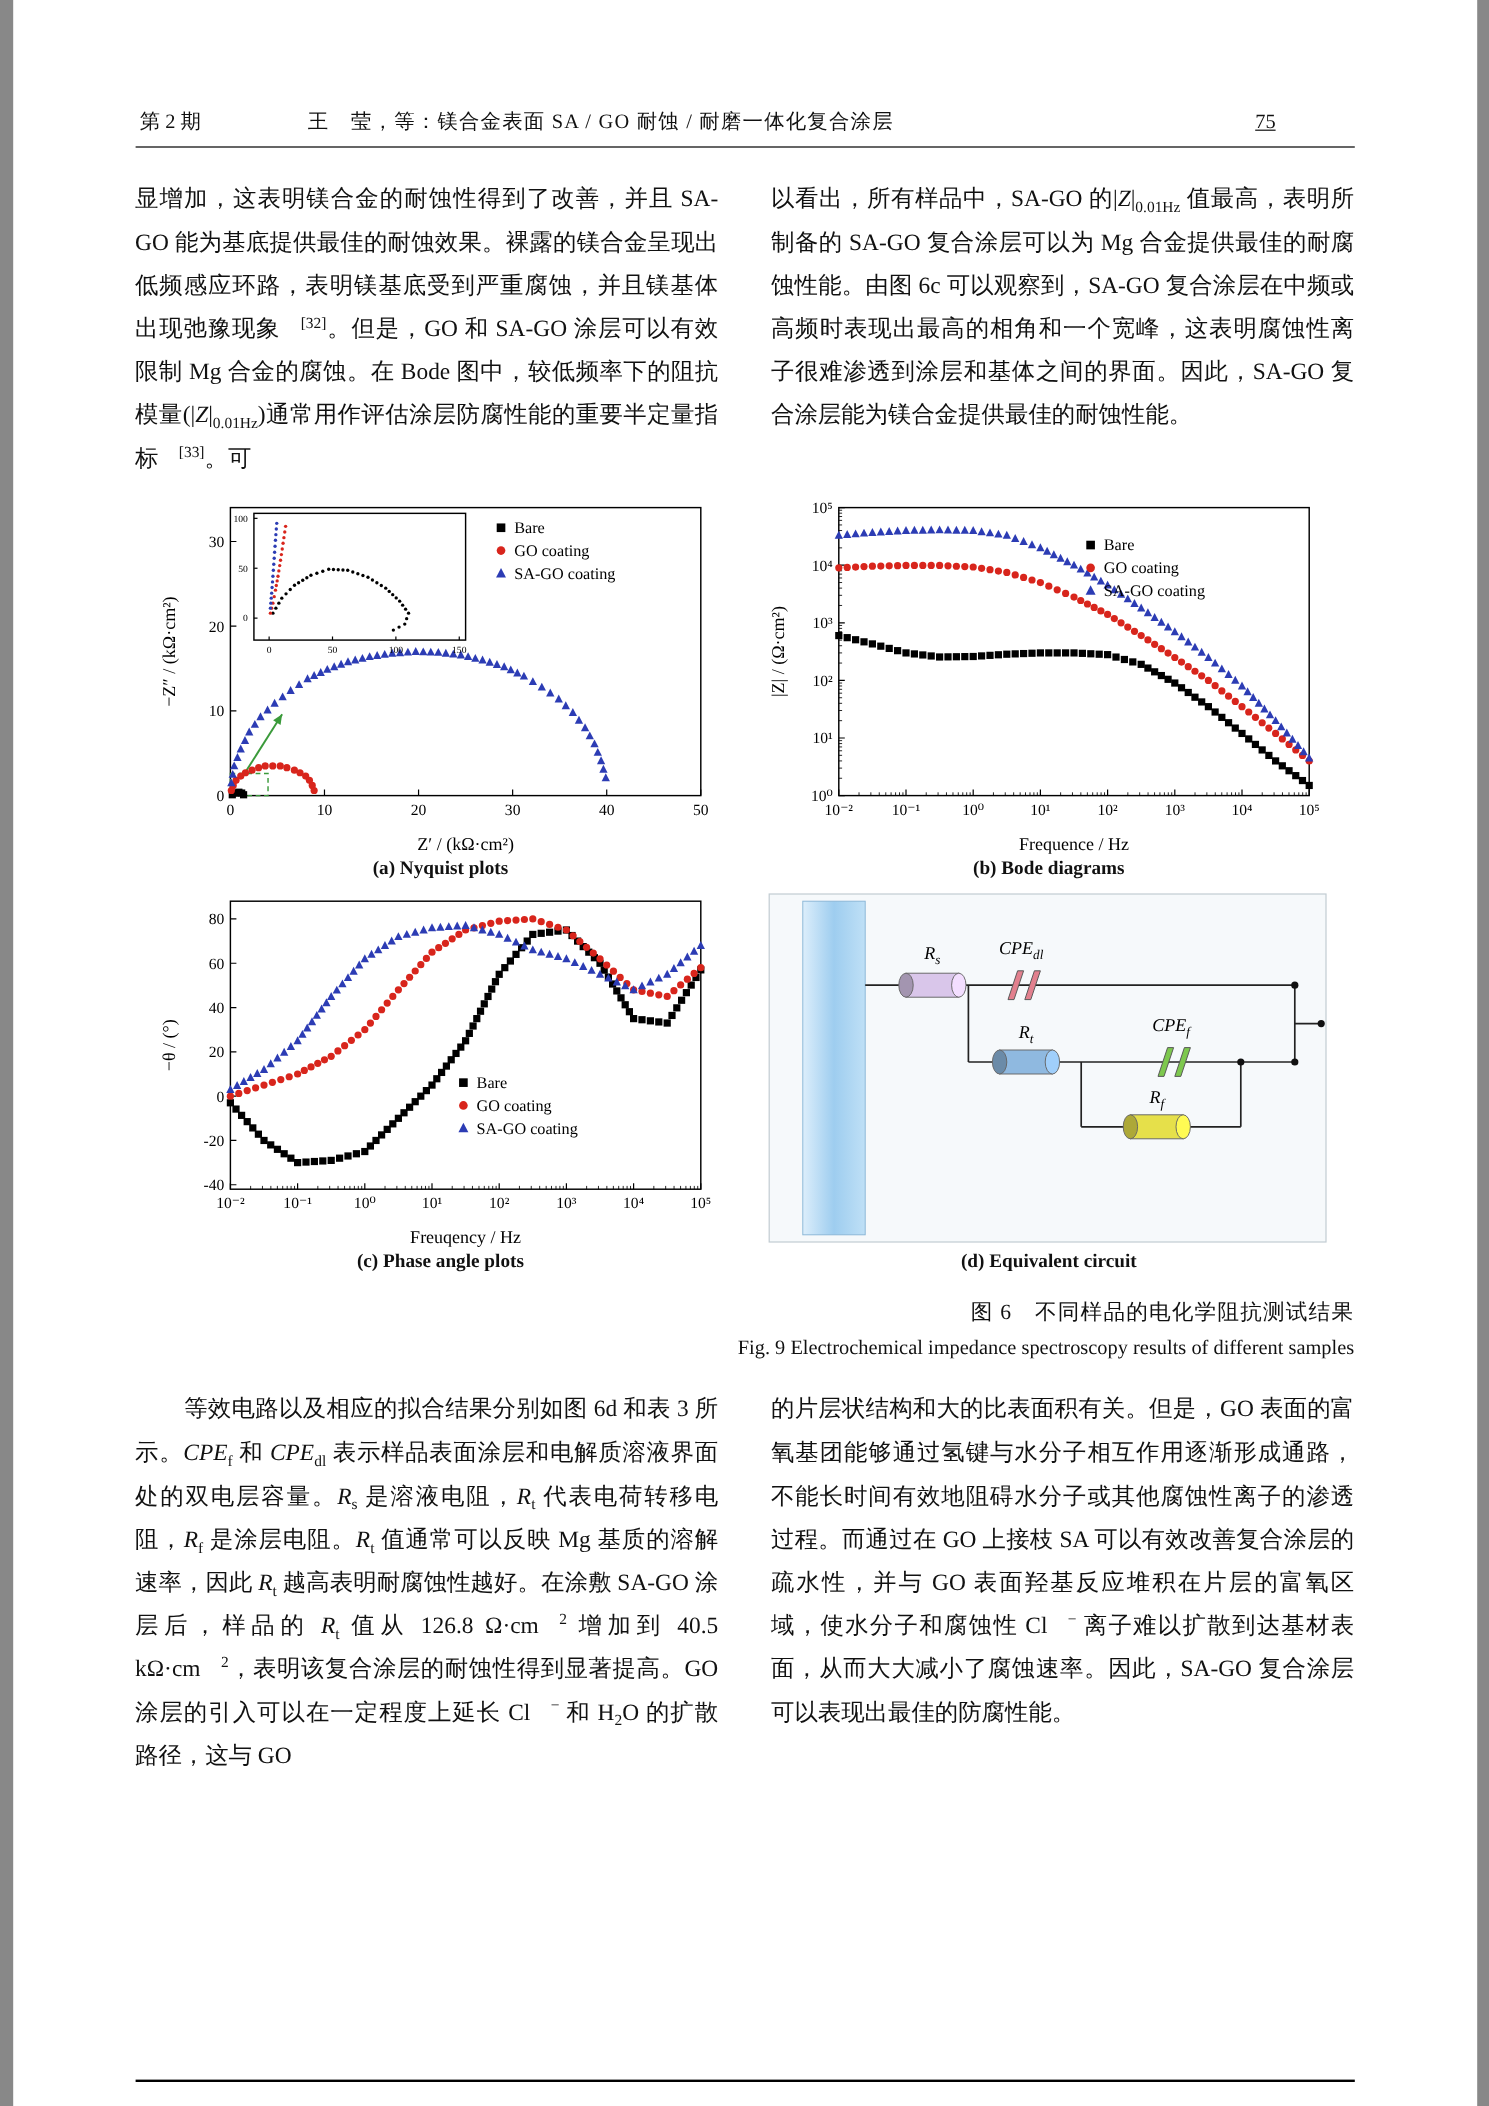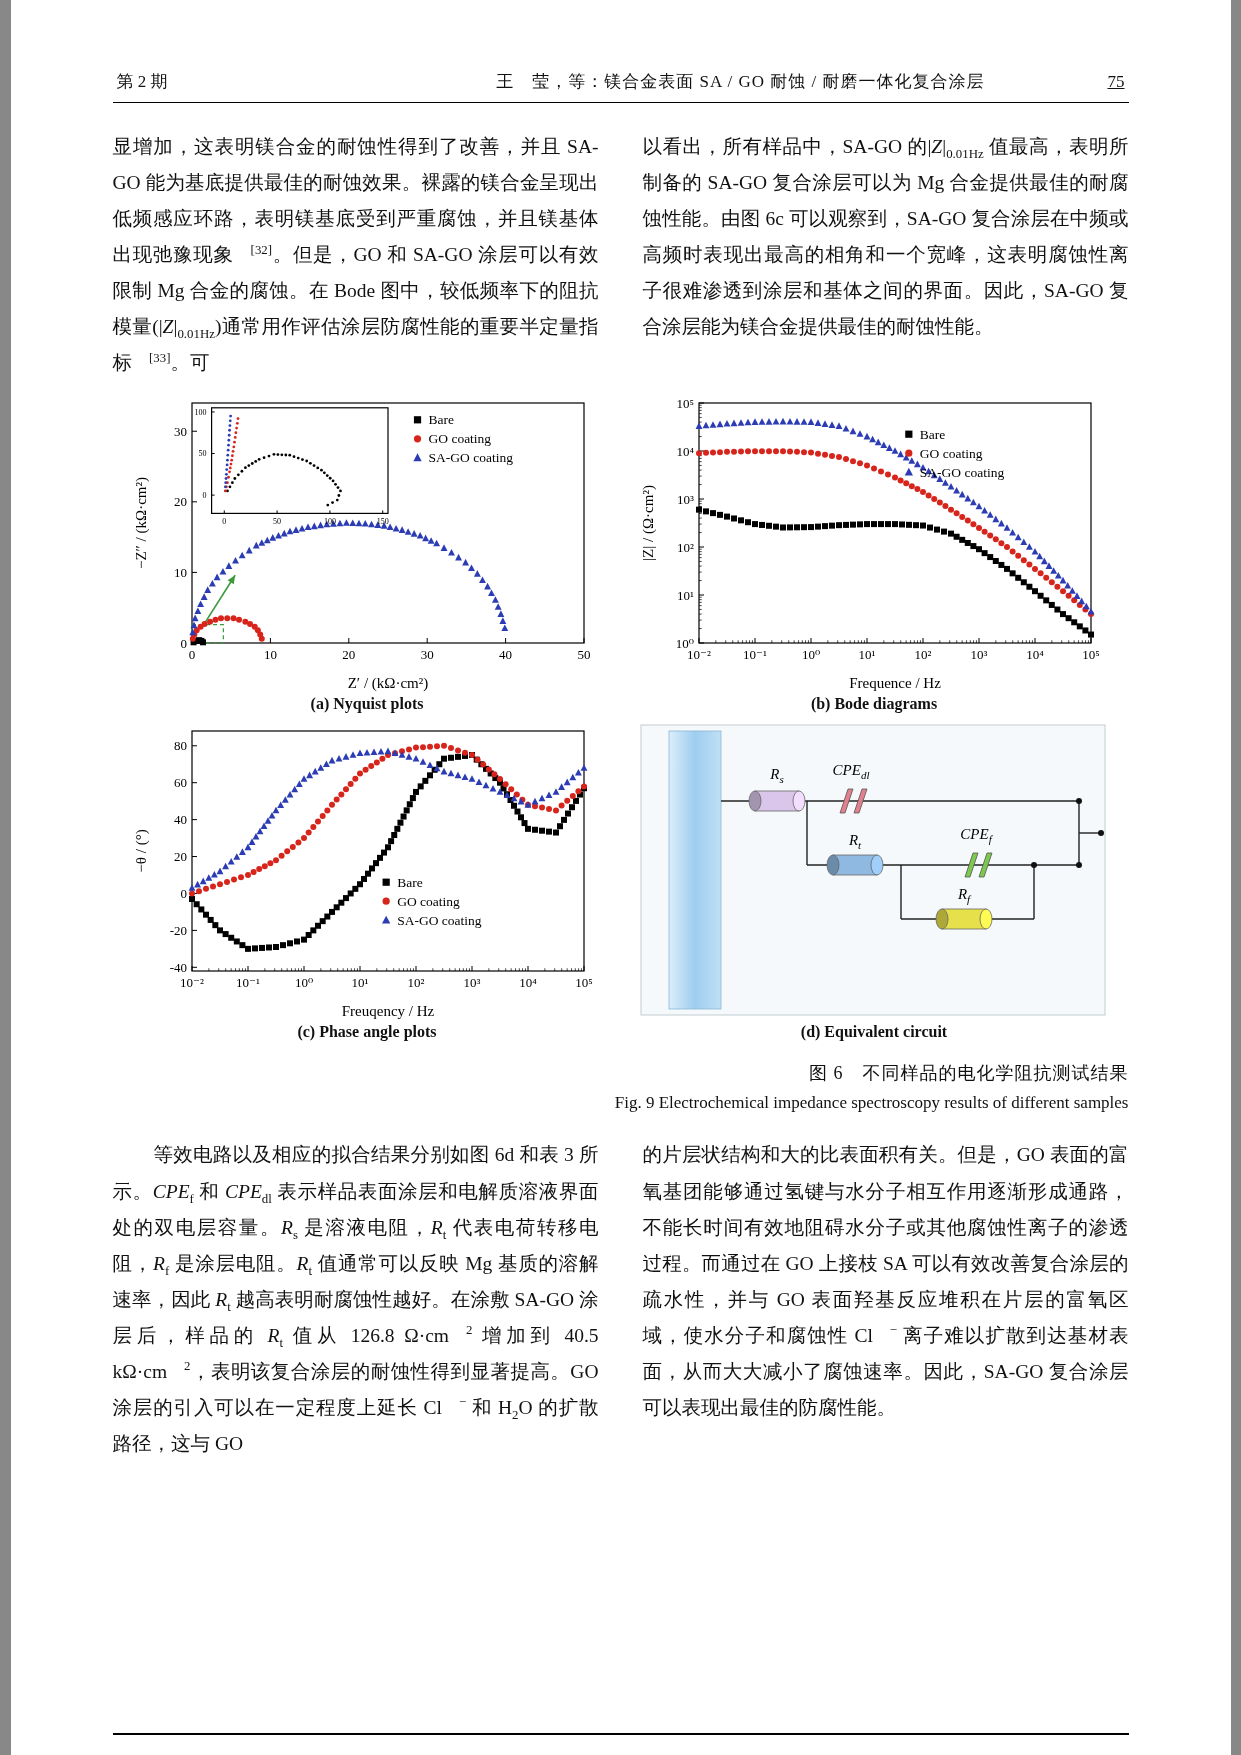--- a/index.html
+++ b/index.html
@@ -1,23 +1,23 @@
 <!DOCTYPE html>
 <html><head>
 <meta charset="utf-8">
 <style>
   html,body{margin:0;padding:0;background:#888;}
   .page{position:relative;width:1220px;height:1755px;background:#ffffff;margin:0 auto;
-        box-sizing:border-box;padding:70px 102px 0 102px;overflow:hidden;
+        box-sizing:border-box;padding:90px 102px 0 102px;overflow:hidden;
         font-family:"Liberation Serif","DejaVu Serif",serif;color:#111;}
   header{display:flex;justify-content:space-between;align-items:baseline;
          font-size:17px;padding:0 4px 9px 4px;border-bottom:1.6px solid #000;}
   header .hl{width:140px;}
-  header .hc{flex:1;text-align:right;letter-spacing:1px;}
-  header .hr{width:140px;text-align:right;text-decoration:underline;}
+  header .hc{flex:1;text-align:left;letter-spacing:1px;}
+  header .hr{width:140px;text-align:center;text-decoration:underline;}
   .cols{display:flex;gap:44px;margin-top:26px;}
   .col{flex:1;font-size:19.5px;line-height:1.85;text-align:justify;}
   .indent{text-indent:2.1em;}
   .sup{vertical-align:super;font-size:0.66em;line-height:0;margin-left:17px;}
   .sub{vertical-align:sub;font-size:0.66em;line-height:0;}
   .it{font-style:italic;}
   figure{margin:14px 0 0 0;padding:0;}
   .chart-grid{display:grid;grid-template-columns:1fr 1fr;gap:10px 24px;width:990px;margin:0 auto;}
   .chart-cell{text-align:center;}
   .chart-mount svg{display:block;margin:0 auto;}

